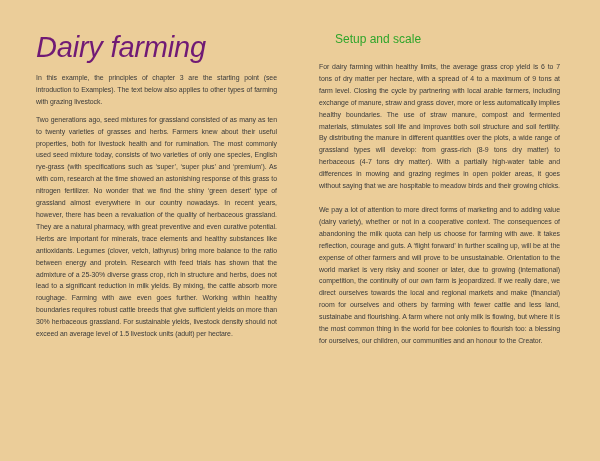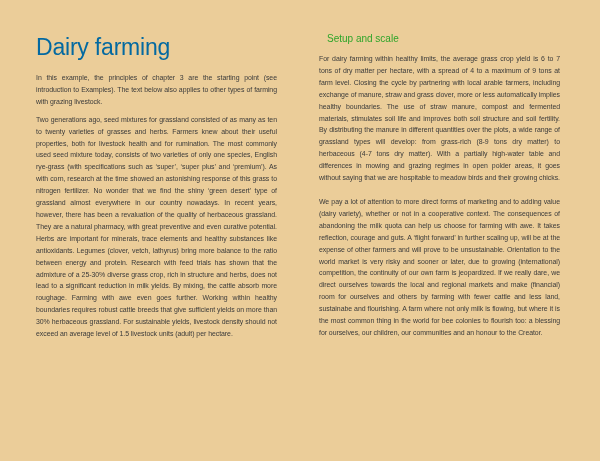--- a/index.html
+++ b/index.html
@@ -12,29 +12,30 @@
       overflow: hidden;
     }
     .col {
       position: absolute;
       width: 241px;
     }
     .col-left { left: 36px; top: 33px; }
     .col-right { left: 319px; top: 33px; }
     h1 {
       margin: 0 0 11px 0;
-      font-size: 23px;
+      font-size: 29px;
       font-weight: normal;
-      color: #0369a1;
+      color: #701a75;
       line-height: 28px;
       letter-spacing: -0.2px;
+      font-style: italic;
     }
     h2 {
-      margin: 8px;
-      font-size: 10px;
+      margin: 16px;
+      font-size: 12px;
       font-weight: normal;
       color: #2fa52a;
       line-height: 12px;
     }
     p {
       margin: 0;
       font-size: 6.95px;
       line-height: 11.9px;
       text-align: justify;
       hyphens: manual;

